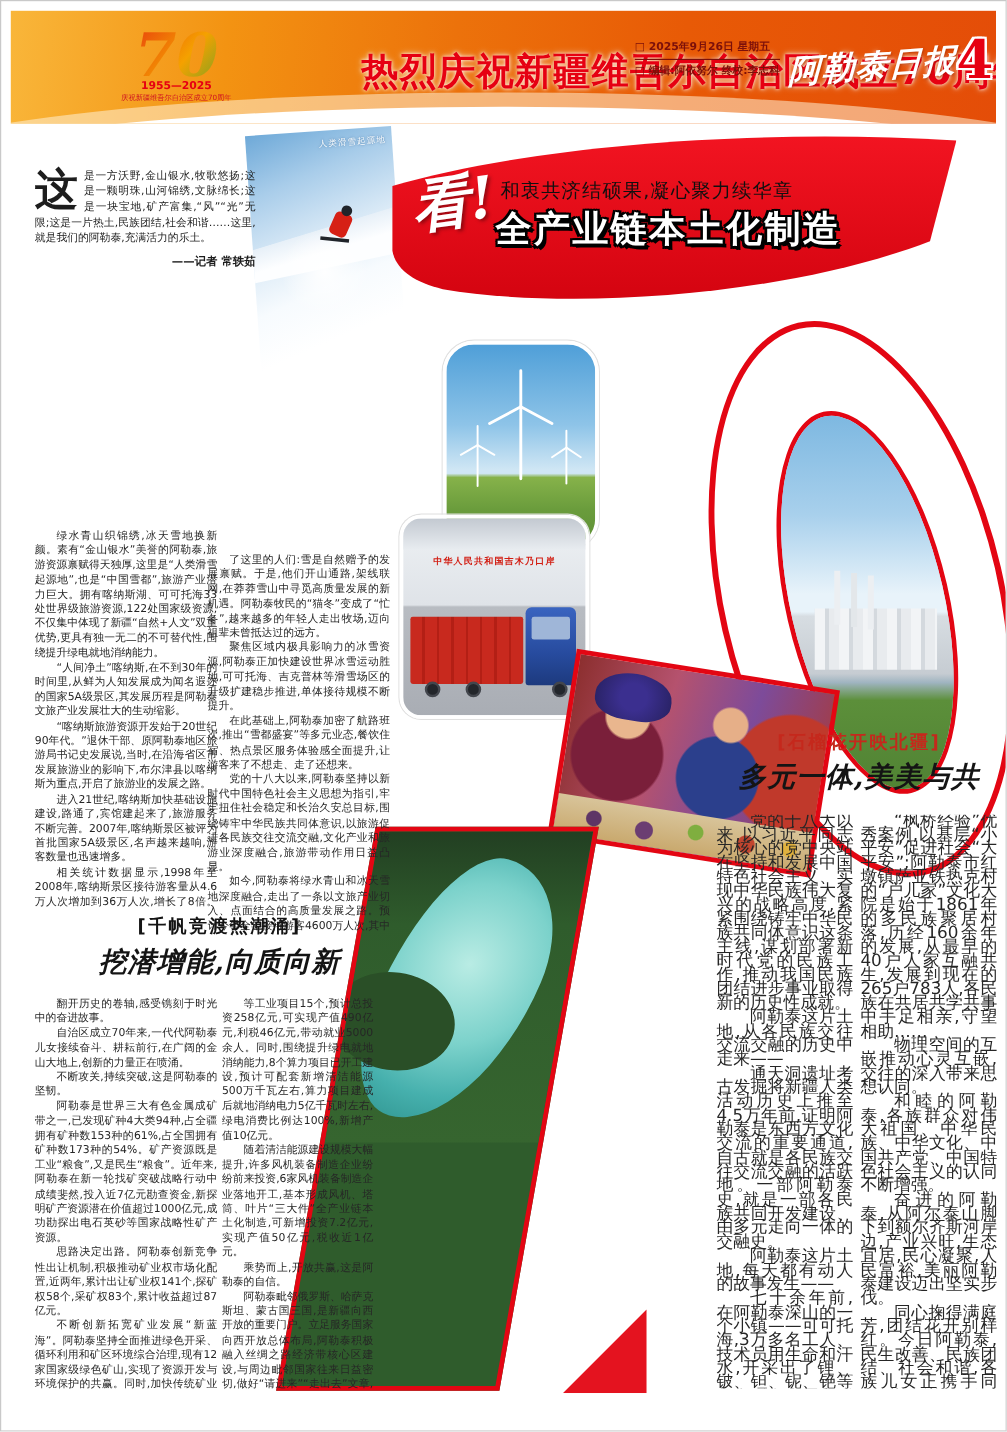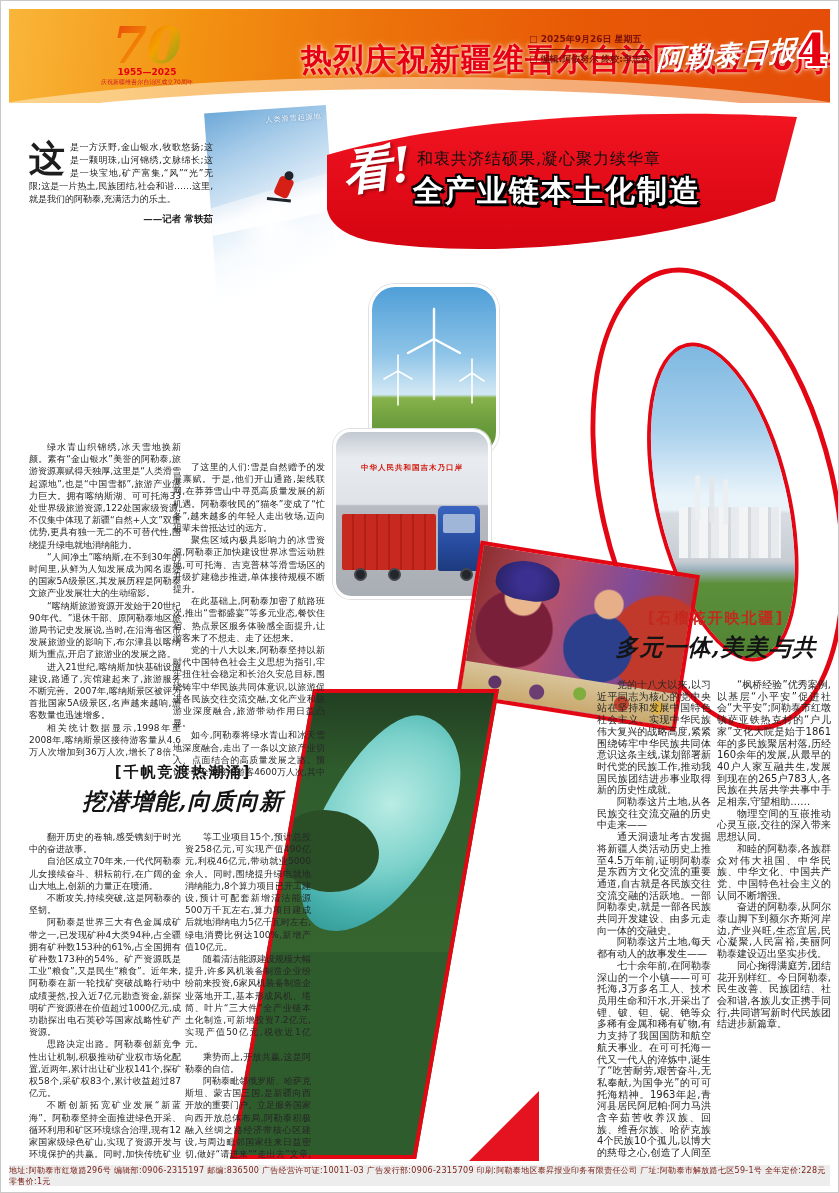--- a/index.html
+++ b/index.html
@@ -124,21 +124,21 @@
   .intro .dropcap{float:left;font-size:36px;line-height:32px;font-weight:900;margin:1px 5px 0 0;font-family:"DejaVu Serif",serif;}
   .intro .para{text-indent:2em;margin:0;}
   .intro .byline{text-align:right;font-weight:bold;margin-top:6px;font-size:9.5px;}
   
   .sec-head{position:absolute;text-align:center;color:#141414;}
   .sec-kicker{font-size:15px;font-weight:800;letter-spacing:2px;}
   .sec-kicker.red{color:#c5281c;}
   .sec-title{font-family:"DejaVu Serif",serif;font-style:italic;font-weight:900;font-size:23px;letter-spacing:1px;margin-top:4px;}
   .col{position:absolute;font-size:9px;line-height:12.2px;text-align:justify;color:#262626;overflow:hidden;}
   .col p{text-indent:2em;margin:0;}
-  .col.narrow{font-size:10px;line-height:11.7px;}
+  .col.narrow{font-size:14px;line-height:11.7px;}
   
   .footer{position:absolute;left:8px;right:8px;top:1164px;height:21px;background:#ededed;
       font-size:8px;color:#7b2318;display:flex;align-items:center;justify-content:center;letter-spacing:.3px;}
 </style>
 </head>
 <body>
 
 <div class="page">
 
   <div class="masthead">
@@ -282,15 +282,14 @@
       <p>七十余年前,在阿勒泰深山的一个小镇——可可托海,3万多名工人、技术员用生命和汗水,开采出了锂、铍、钽、铌、铯等众多稀有金属和稀有矿物,有力支持了我国国防和航空航天事业。在可可托海一代又一代人的淬炼中,诞生了“吃苦耐劳,艰苦奋斗,无私奉献,为国争光”的可可托海精神。1963年起,青河县居民阿尼帕·阿力马洪含辛茹苦收养汉族、回族、维吾尔族、哈萨克族4个民族10个孤儿,以博大的慈母之心,创造了人间至真至纯的旷世奇爱。福海县阿</p>
     </div>
   <div class="col narrow" style="left:716px;top:678px;width:114px;height:478px;">
       <p>“枫桥经验”优秀案例,以基层“小平安”促进社会“大平安”;阿勒泰市红墩镇萨亚铁热克村的“户儿家”文化大院是始于1861年的多民族聚居村落,历经160余年的发展,从最早的40户人家互融共生,发展到现在的265户783人,各民族在共居共学共事中手足相亲,守望相助……</p>
       <p>物理空间的互嵌推动心灵互嵌,交往的深入带来思想认同。</p>
       <p>和睦的阿勒泰,各族群众对伟大祖国、中华民族、中华文化、中国共产党、中国特色社会主义的认同不断增强。</p>
       <p>奋进的阿勒泰,从阿尔泰山脚下到额尔齐斯河岸边,产业兴旺,生态宜居,民心凝聚,人民富裕,美丽阿勒泰建设迈出坚实步伐。</p>
       <p>同心掬得满庭芳,团结花开别样红。今日阿勒泰,民生改善、民族团结、社会和谐,各族儿女正携手同行,共同谱写新时代民族团结进步新篇章。</p>
     </div>
 
-  <div class="footer">地址:阿勒泰市红墩路296号  编辑部:0906-2315197  邮编:836500  广告经营许可证:10011-03  广告发行部:0906-2315709  印刷:阿勒泰地区泰昇报业印务有限责任公司  厂址:阿勒泰市解放路七区59-1号  全年定价:228元  零售价:1元</div>
 
 </div>
 
 </body></html>

